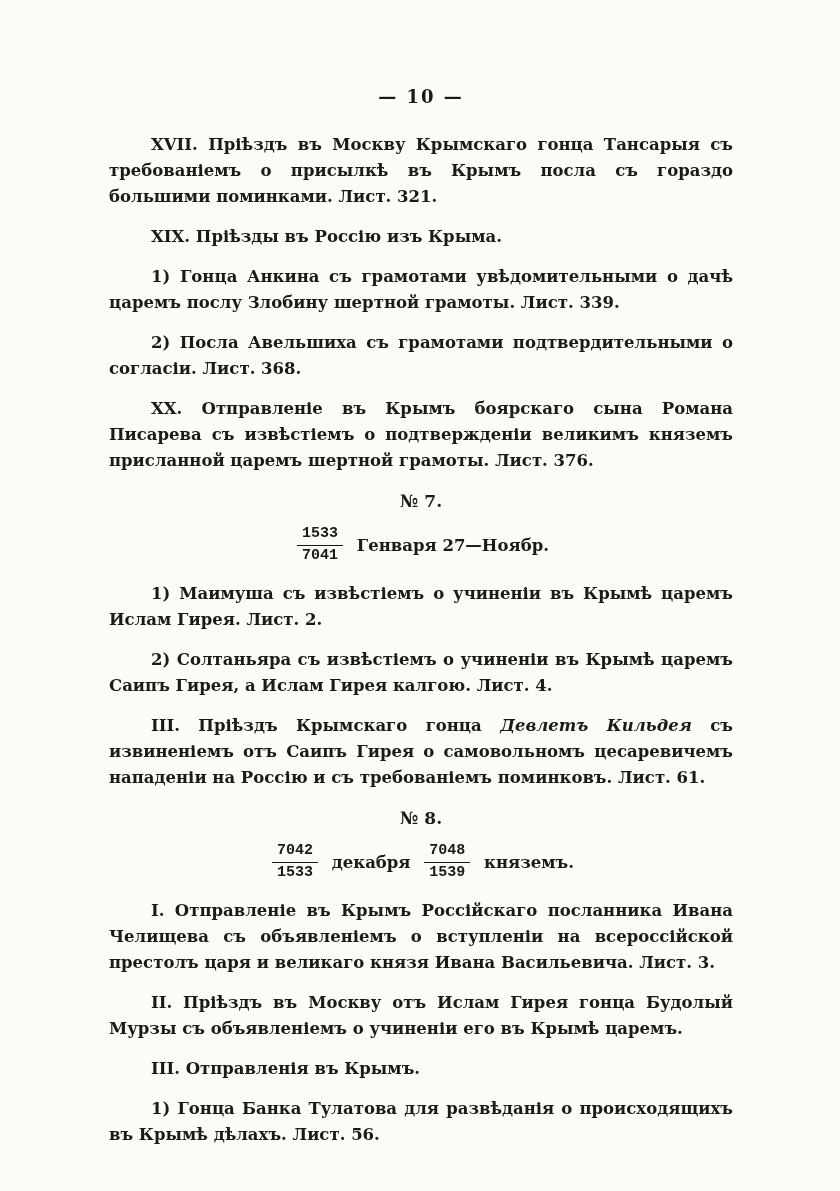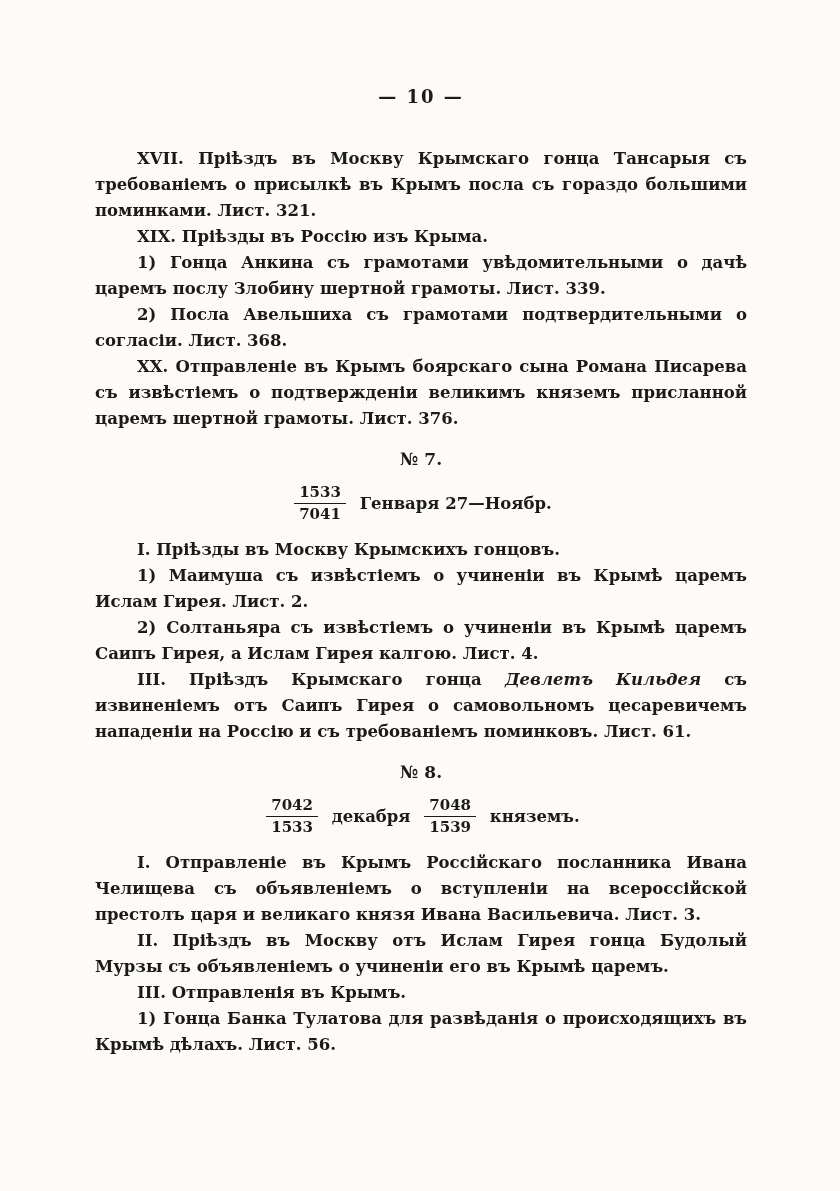--- a/index.html
+++ b/index.html
@@ -18,24 +18,24 @@
     font-family: "DejaVu Serif", "Liberation Serif", serif;
     color: #1c1a18;
     font-weight: bold;
     font-size: 16.5px;
     line-height: 26px;
   }
   .page-number {
     text-align: center;
     font-size: 18px;
     letter-spacing: 2px;
-    margin-bottom: 36px;
+    margin-bottom: 22px;
   }
   p.entry {
-    margin: 0;
+    margin: 14px;
     text-align: justify;
     text-indent: 42px;
   }
   .doc-heading {
     text-align: center;
     text-indent: 0;
     margin: 14px 0 10px 0;
     font-size: 17px;
   }
   .date-line {
@@ -43,20 +43,21 @@
     margin: 4px 0 12px 0;
     line-height: normal;
   }
   .frac {
     display: inline-block;
     vertical-align: middle;
     text-align: left;
     font-size: 15px;
     line-height: 1.25;
     margin: 0 6px;
+    font-family: Liberation Mono, monospace;
   }
   .frac .num {
     display: block;
     border-bottom: 1.5px solid #1c1a18;
     padding: 0 5px 1px 5px;
   }
   .frac .den {
     display: block;
     padding: 1px 5px 0 5px;
   }
@@ -85,21 +86,20 @@
   <div class="doc-heading">№ 7.</div>
 
   <div class="date-line">
     <span class="frac">
       <span class="num">1533</span>
       <span class="den">7041</span>
     </span>
     <span class="date-word">Генваря 27—Ноябр.</span>
   </div>
 
-  <p class="entry">I. Пріѣзды въ Москву Крымскихъ гонцовъ.</p>
   <p class="entry">1) Маимуша съ извѣстіемъ о учиненіи въ Крымѣ царемъ Ислам Гирея. Лист. 2.</p>
   <p class="entry">2) Солтаньяра съ извѣстіемъ о учиненіи въ Крымѣ царемъ Саипъ Гирея, а Ислам Гирея калгою. Лист. 4.</p>
 
   <p class="entry"><span>III. Пріѣздъ Крымскаго гонца </span><span class="it">Девлетъ Кильдея</span><span> съ извиненіемъ отъ Саипъ Гирея о самовольномъ цесаревичемъ нападеніи на Россію и съ требованіемъ поминковъ. Лист. 61.</span></p>
 
   <div class="doc-heading">№ 8.</div>
 
   <div class="date-line">
     <span class="frac">
       <span class="num">7042</span>

